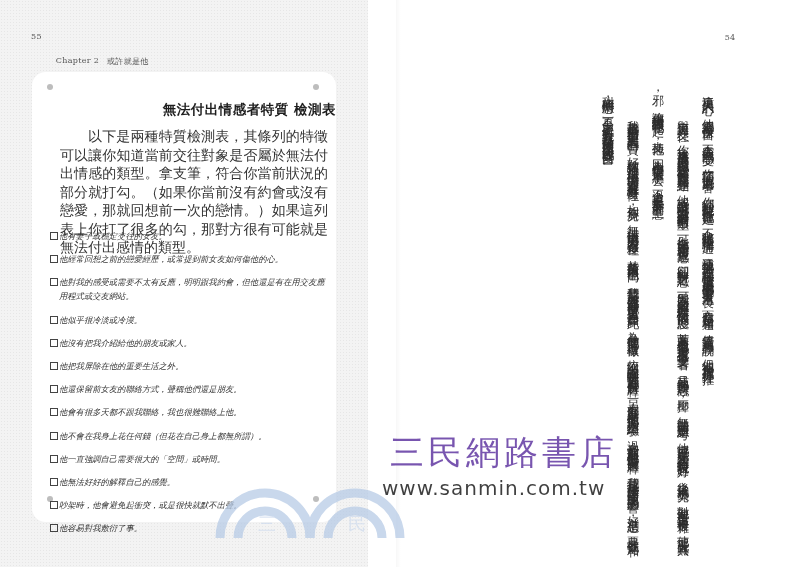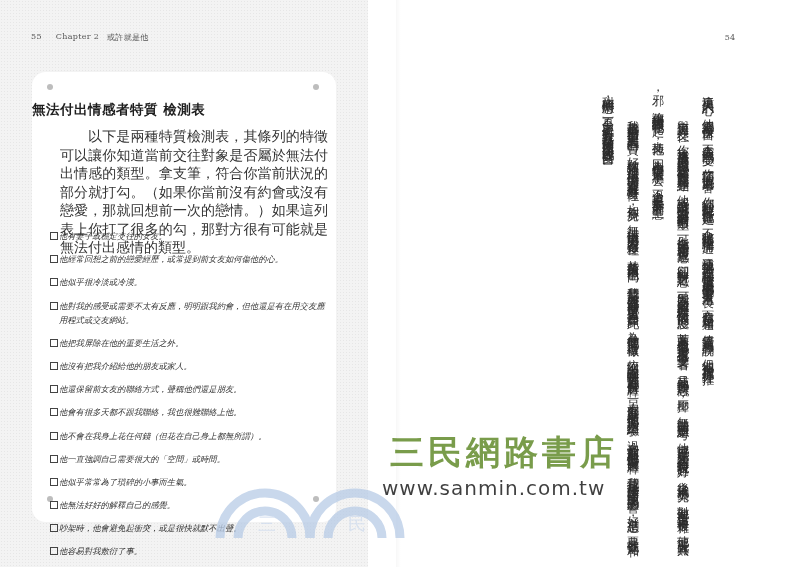--- a/index.html
+++ b/index.html
@@ -25,41 +25,41 @@
     }
     .gutter {
       position: absolute; left: 396px; top: 0; width: 8px; height: 567px;
       background: linear-gradient(90deg, rgba(0,0,0,0.03), rgba(0,0,0,0) 60%);
     }
     .running-head {
       position: absolute; top: 32px; left: 31px;
       font-size: 8px; color: #555; letter-spacing: 0.3px;
       display: flex; gap: 14px;
     }
-    .running-head .chapter { display: flex; gap: 8px; }
+    .running-head .chapter { display: flex; gap: 8px; margin-top: 24px; }
     .page-num-right {
       position: absolute; top: 33px; right: 33px;
       font-size: 8px; color: #555;
     }
     .card {
       position: absolute; left: 32px; top: 72px;
       width: 304px; height: 450px;
       background: #ffffff; border-radius: 14px;
     }
     .pin {
       position: absolute; width: 6px; height: 6px; border-radius: 50%;
       background: #bdbdbd;
     }
     .pin.tl { left: 15px; top: 12px; }
     .pin.tr { right: 17px; top: 12px; }
     .pin.bl { left: 15px; bottom: 20px; }
     .pin.br { right: 17px; bottom: 20px; }
     .card-title {
       position: absolute; top: 29px; left: 0; width: 100%;
-      text-align: left; font-size: 13.5px; font-weight: bold; color: #1e1e1e;
+      text-align: right; font-size: 13.5px; font-weight: bold; color: #1e1e1e;
       letter-spacing: 0.5px;
     }
     .intro {
       position: absolute; top: 55px; left: 28px; width: 268px;
       font-size: 14px; line-height: 18.5px; color: #333; text-indent: 2em;
       text-align: justify;
     }
     .checklist {
       position: absolute; top: 157px; left: 18px; width: 275px;
       list-style: none;
@@ -74,21 +74,21 @@
       flex: 0 0 auto; width: 8px; height: 8px;
       border: 1px solid #444; margin-top: 3px; margin-right: 1px;
     }
     .checklist .txt { flex: 1; }
     .watermark {
       position: absolute; left: 210px; top: 420px; width: 460px; height: 120px;
       pointer-events: none; opacity: 0.75;
     }
     .wm-text {
       position: absolute; left: 180px; top: 10px;
-      font-size: 34px; color: #4d7c0f; letter-spacing: 4px; font-weight: bold;
+      font-size: 34px; color: #4c1d95; letter-spacing: 4px; font-weight: normal;
     }
     .wm-url {
       position: absolute; left: 172px; top: 56px;
       font-family: "DejaVu Sans", sans-serif;
       font-size: 20px; color: #000000; letter-spacing: 1px;
     }
     .vtext {
       position: absolute; top: 86px; right: 48px; height: 452px;
       writing-mode: vertical-rl;
       font-size: 12.2px; line-height: 25px; color: #2b2b2b;
@@ -123,53 +123,49 @@
         <li>
             <span class="box"></span>
             <span class="txt">他有妻子或穩定交往的女友。</span>
           </li>
         <li>
             <span class="box"></span>
             <span class="txt">他經常回想之前的戀愛經歷，或常提到前女友如何傷他的心。</span>
           </li>
         <li>
             <span class="box"></span>
+            <span class="txt">他對我的感受或需要不太有反應，明明跟我約會，但他還是有在用交友應用程式或交友網站。</span>
+          </li>
+        <li>
+            <span class="box"></span>
             <span class="txt">他似乎很冷淡或冷漠。</span>
           </li>
         <li>
             <span class="box"></span>
-            <span class="txt">他對我的感受或需要不太有反應，明明跟我約會，但他還是有在用交友應用程式或交友網站。</span>
+            <span class="txt">他沒有把我介紹給他的朋友或家人。</span>
           </li>
         <li>
             <span class="box"></span>
             <span class="txt">他把我屏除在他的重要生活之外。</span>
           </li>
         <li>
             <span class="box"></span>
-            <span class="txt">他沒有把我介紹給他的朋友或家人。</span>
-          </li>
-        <li>
-            <span class="box"></span>
             <span class="txt">他還保留前女友的聯絡方式，聲稱他們還是朋友。</span>
           </li>
         <li>
             <span class="box"></span>
             <span class="txt">他會有很多天都不跟我聯絡，我也很難聯絡上他。</span>
           </li>
         <li>
             <span class="box"></span>
             <span class="txt">他不會在我身上花任何錢（但花在自己身上都無所謂）。</span>
           </li>
         <li>
             <span class="box"></span>
             <span class="txt">他一直強調自己需要很大的「空間」或時間。</span>
-          </li>
-        <li>
-            <span class="box"></span>
-            <span class="txt">他似乎常常為了瑣碎的小事而生氣。</span>
           </li>
         <li>
             <span class="box"></span>
             <span class="txt">他無法好好的解釋自己的感覺。</span>
           </li>
         <li>
             <span class="box"></span>
             <span class="txt">吵架時，他會避免起衝突，或是很快就默不出聲。</span>
           </li>
         <li>

